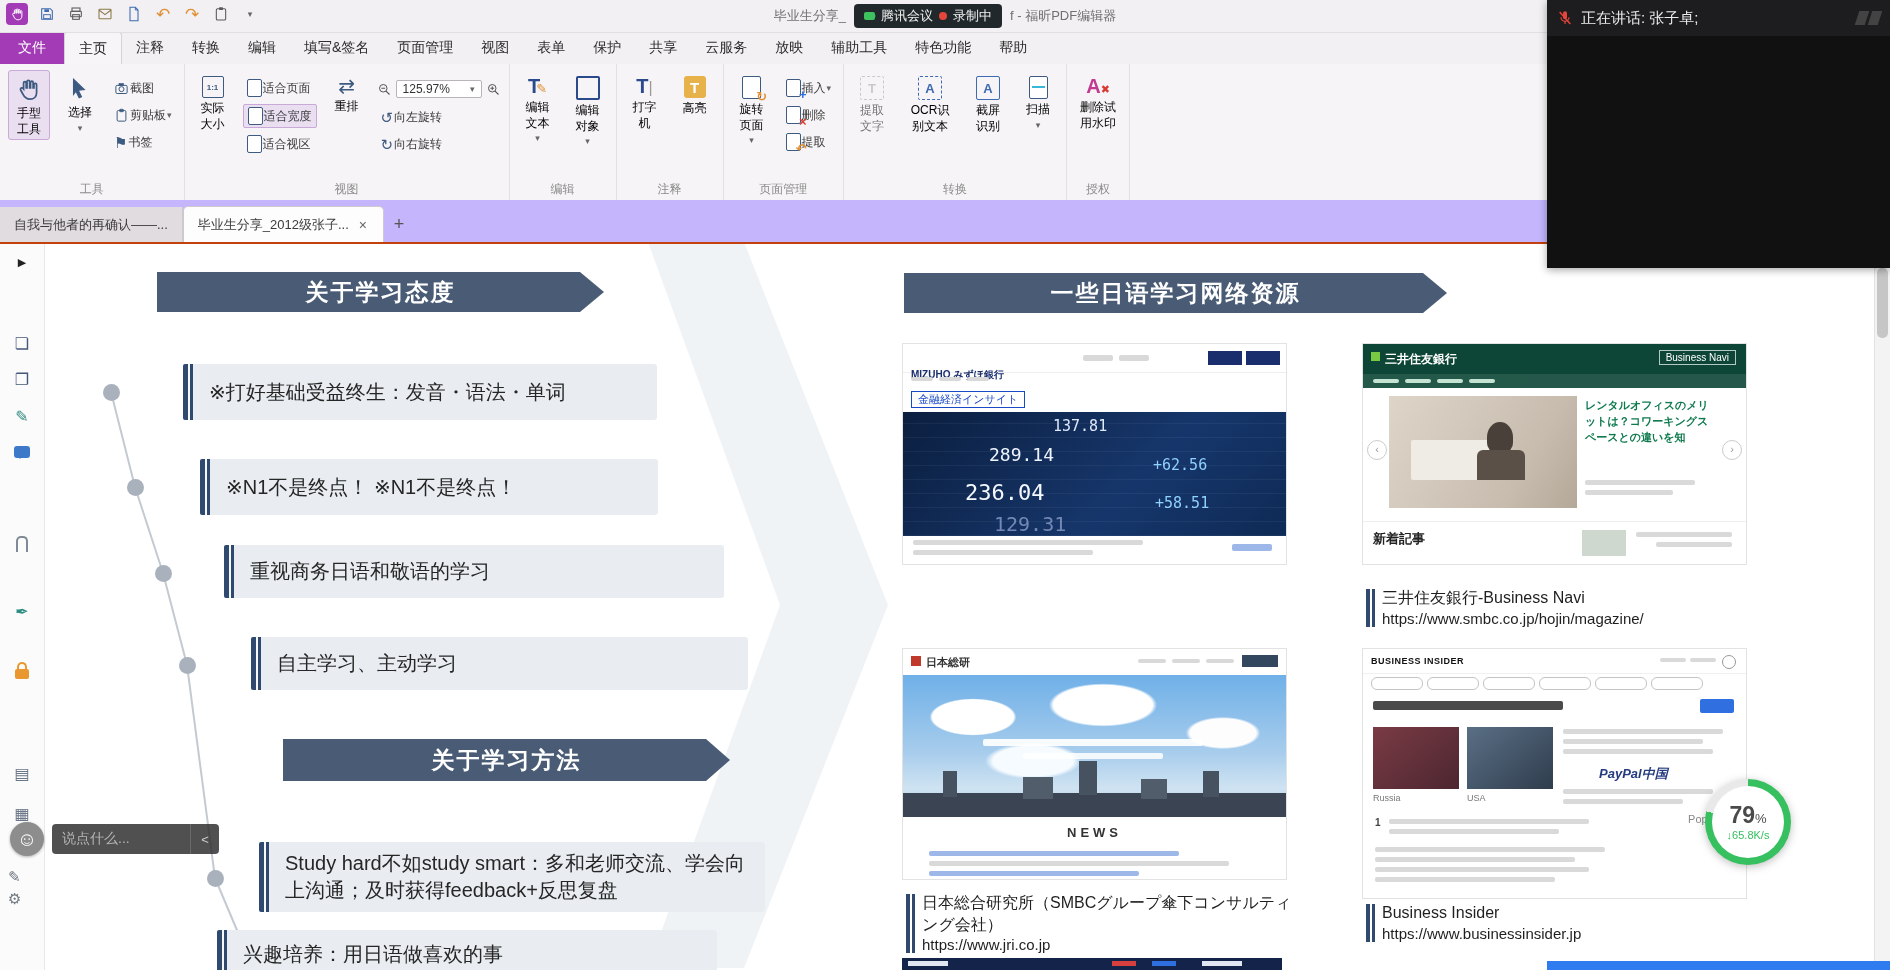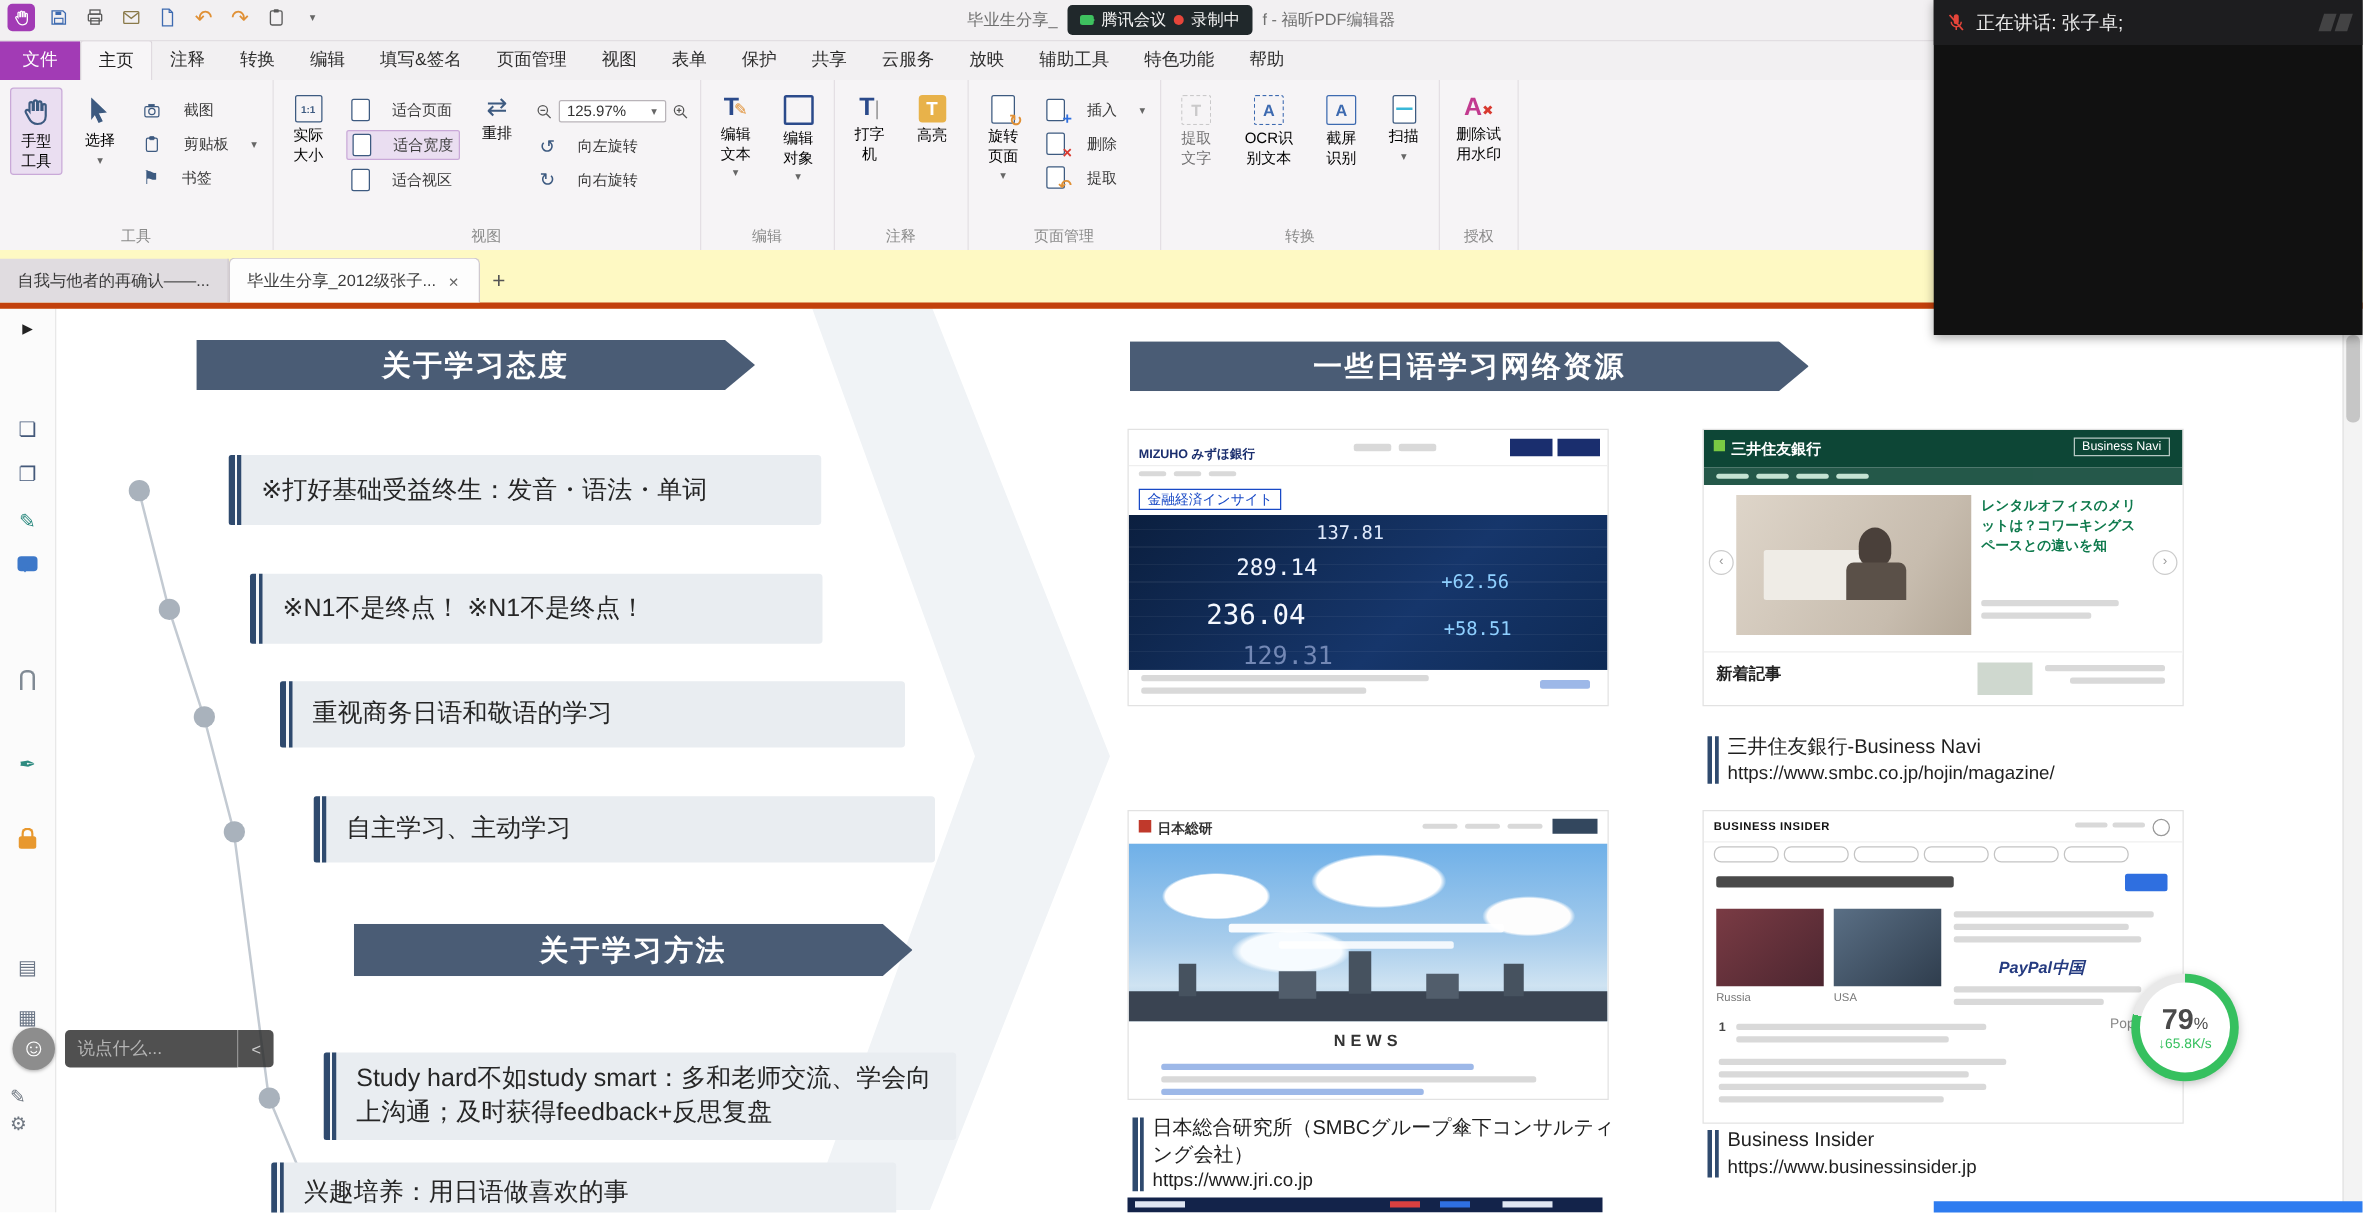--- a/index.html
+++ b/index.html
@@ -26,42 +26,42 @@
   
   .ribbon{position:absolute;left:0;top:64px;width:100%;height:136px;background:#f6f4f6;border-bottom:1px solid #d9d4d9;display:flex;z-index:3;}
   .rgroup{position:relative;border-right:1px solid #e4dfe4;padding:6px 8px 22px 8px;}
   .ritems{display:flex;gap:10px;height:100%;align-items:flex-start;}
   .glabel{position:absolute;bottom:2px;left:0;right:0;text-align:center;font-size:12px;color:#8b8b8b;}
   .rbig{display:flex;flex-direction:column;align-items:center;gap:3px;padding:6px 3px 2px;border-radius:3px;}
   .rbig.selected{background:#eadef1;border:1px solid #c9a9d8;}
   .rlabel{font-size:12px;color:#000000;text-align:center;line-height:1.3;width:34px;}
   .rlabel.w50{width:50px;} .rlabel.w40{width:40px;}
   .rcol{display:flex;flex-direction:column;gap:5px;padding-top:7px;}
-  .rsmall{display:flex;align-items:center;gap:18px;font-size:12px;color:#3a3a3a;height:22px;padding:0 4px;border-radius:2px;white-space:nowrap;}
+  .rsmall{display:flex;align-items:center;gap:1px;font-size:12px;color:#3a3a3a;height:22px;padding:0 4px;border-radius:2px;white-space:nowrap;}
   .rsmall.hl{background:#eadef1;border:1px solid #c9a9d8;}
   .caret{font-size:9px;color:#666;line-height:1;}
   .ic24{width:26px;height:26px;} .ic16{width:15px;height:15px;}
   .navy{color:#3d5a80;} svg.navy{stroke:#3d5a80;}
   .gly{font-size:15px;line-height:1;}
   .bigT{font-size:20px;font-weight:bold;color:#2b4a8b;line-height:1;}
   .penmark{color:#e09035;font-size:13px;margin-left:-4px;}
   .hl-ic{width:22px;height:22px;background:#e8b24a;border-radius:3px;color:#fff;font-weight:bold;font-size:15px;display:flex;align-items:center;justify-content:center;}
   .pg{width:17px;height:21px;border:1.5px solid #3d5a80;background:#fff;border-radius:2px;position:relative;}
   .pg.small{width:13px;height:16px;}
   .badge{position:absolute;right:-7px;bottom:-5px;font-weight:bold;font-size:13px;line-height:1;}
   .blue{color:#2f6fe0;} .red{color:#d83a30;} .orange{color:#e09035;} .gray{color:#9a9a9a;}
   .dashedbox{width:22px;height:22px;border:1.6px dashed #3d6ab0;display:flex;align-items:center;justify-content:center;color:#3d6ab0;font-weight:bold;font-size:13px;border-radius:2px;}
   .dashedbox.gray{border-color:#a7a7a7;color:#a7a7a7;}
   .grayed{opacity:.55;}
   .box11{width:20px;height:20px;border:1.5px solid #3d5a80;border-radius:2px;font-size:8px;color:#3d5a80;display:flex;align-items:center;justify-content:center;font-weight:bold;}
   .zoomrow{display:flex;align-items:center;gap:4px;height:24px;}
   .zoombox{display:flex;align-items:center;gap:4px;border:1px solid #b9b4b9;background:#fff;border-radius:2px;padding:1px 6px;font-size:12px;color:#333;min-width:72px;justify-content:space-between;}
   .scanline{position:absolute;left:2px;right:2px;top:9px;height:2px;background:#39b7d8;}
   
-  .doctabs{position:absolute;left:0;top:200px;width:100%;height:42px;background:#fef9c3;display:flex;align-items:flex-end;z-index:3;border-bottom:5px solid #c2410c;}
+  .doctabs{position:absolute;left:0;top:200px;width:100%;height:42px;background:#c4b5fd;display:flex;align-items:flex-end;z-index:3;border-bottom:2px solid #c2410c;}
   .dtab{height:35px;display:flex;align-items:center;gap:8px;padding:0 14px;font-size:13px;color:#3b3b3b;background:#e0dce0;border-right:1px solid #cfc9cf;max-width:250px;}
   .dtab.active{background:#fdfdfd;border:1px solid #cfc9cf;border-bottom:none;border-radius:5px 5px 0 0;}
   .dtab .x{color:#666;font-size:14px;padding:0 2px;}
   .addtab{width:30px;height:35px;display:flex;align-items:center;justify-content:center;font-size:18px;color:#555;}
   
   .doc-area{position:absolute;left:0;top:242px;width:1890px;height:728px;background:#fff;overflow:hidden;z-index:1;}
   .nav-strip{position:absolute;left:0;top:0;width:44px;height:100%;background:#fbfbfb;border-right:1px solid #e8e8e8;}
   .sic{position:absolute;left:0;width:44px;text-align:center;font-size:16px;color:#44597a;}
   .bub{display:inline-block;width:16px;height:12px;background:#3d78c9;border-radius:3px;position:relative;}
   .bub::after{content:"";position:absolute;left:3px;bottom:-4px;border:3px solid transparent;border-top:4px solid #3d78c9;}
@@ -481,21 +481,21 @@
 
     <div class="banner" style="left:283px;top:497px;width:447px;height:42px">关于学习方法</div>
 
     <div class="callout" style="left:259px;top:600px;width:506px;height:70px">Study hard不如study smart：多和老师交流、学会向上沟通；及时获得feedback+反思复盘</div>
     <div class="callout" style="left:217px;top:688px;width:500px;height:48px">兴趣培养：用日语做喜欢的事</div>
 
     <div class="banner" style="left:904px;top:31px;width:543px;height:40px">一些日语学习网络资源</div>
 
     <div class="thumb" style="left:902px;top:101px;width:385px;height:222px">
       <div style="position:absolute;left:0;top:0;right:0;height:28px;border-bottom:1px solid #eee">
-        <span style="position:absolute;left:8px;top:12px;font-size:10px;font-weight:bold;color:#1a2e6e">MIZUHO みずほ銀行</span>
+        <span style="position:absolute;left:8px;top:24px;font-size:10px;font-weight:bold;color:#1a2e6e">MIZUHO みずほ銀行</span>
         <span class="tb" style="left:180px;top:11px;width:30px"></span>
           <span class="tb" style="left:216px;top:11px;width:30px"></span>
         <span style="position:absolute;right:44px;top:7px;width:34px;height:14px;background:#1a2e6e"></span>
         <span style="position:absolute;right:6px;top:7px;width:34px;height:14px;background:#1a2e6e"></span>
       </div>
       <div style="position:absolute;left:0;top:28px;right:0;height:16px">
         <span class="tb" style="left:8px;top:5px;width:22px;height:4px"></span>
           <span class="tb" style="left:36px;top:5px;width:22px;height:4px"></span>
           <span class="tb" style="left:64px;top:5px;width:22px;height:4px"></span>
       </div>

